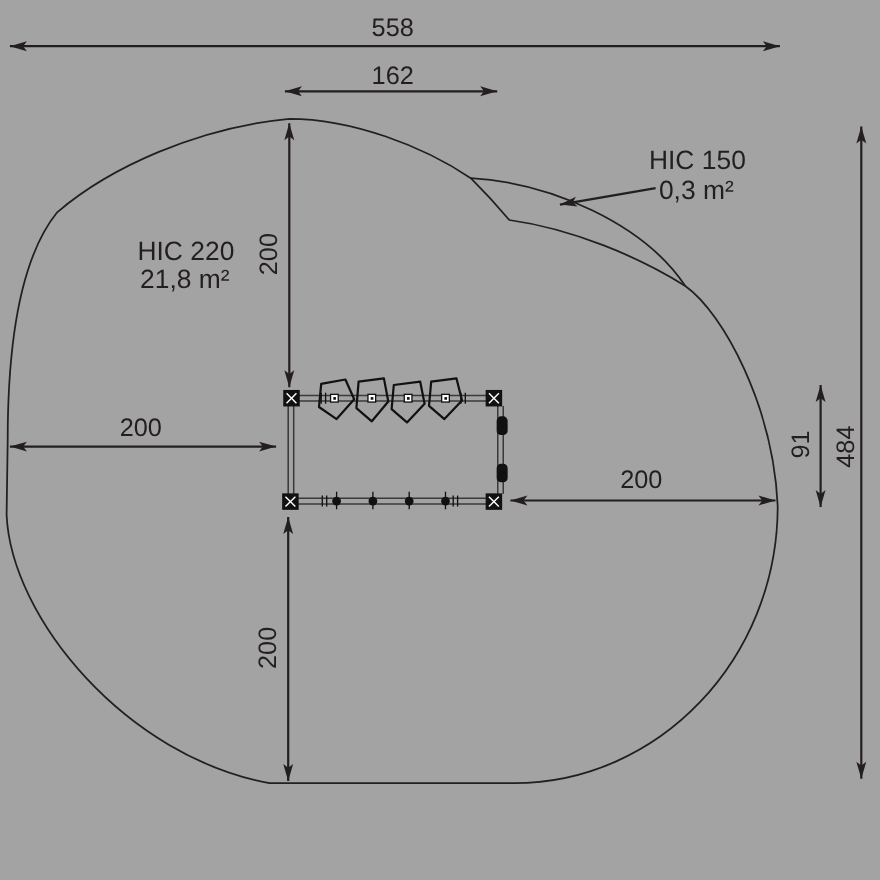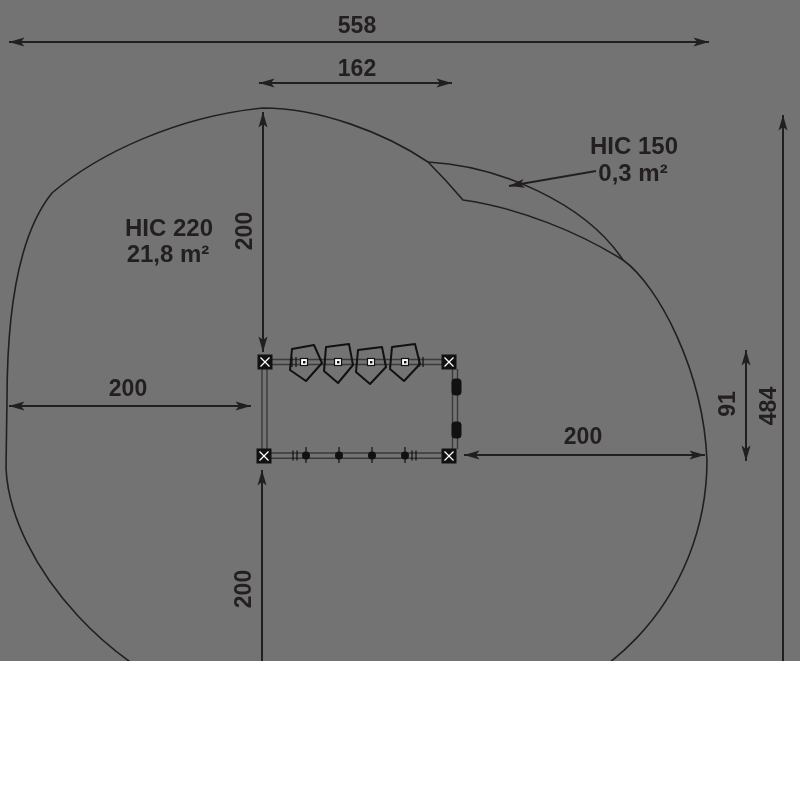--- a/index.html
+++ b/index.html
@@ -1,16 +1,16 @@
 <!DOCTYPE html>
 <html><head>
 <meta charset="utf-8">
 <style>
   html,body{margin:0;padding:0;background:#ffffff;}
-  .canvas{width:800px;height:661px;position:relative;background:#737373;overflow:hidden;font-weight:bold;}
+  .canvas{width:800px;height:800px;position:relative;background:#a3a3a3;overflow:hidden;}
   svg{display:block;}
   .dim-text{font-family:"Liberation Sans",sans-serif;font-size:23px;fill:#231f20;}
   .zone-text{font-family:"Liberation Sans",sans-serif;font-size:24px;fill:#231f20;}
   .outline{fill:none;stroke:#231f20;stroke-width:1.6;}
   .dimline{stroke:#231f20;stroke-width:2;fill:none;}
   .rail{stroke:#3a3a3a;stroke-width:1.4;fill:none;}
   .panel{fill:none;stroke:#111111;stroke-width:2;stroke-linejoin:round;}
   .post{fill:#111111;}
   .postx{stroke:#ffffff;stroke-width:1.3;}
   .tick{stroke:#111111;stroke-width:1.2;}

